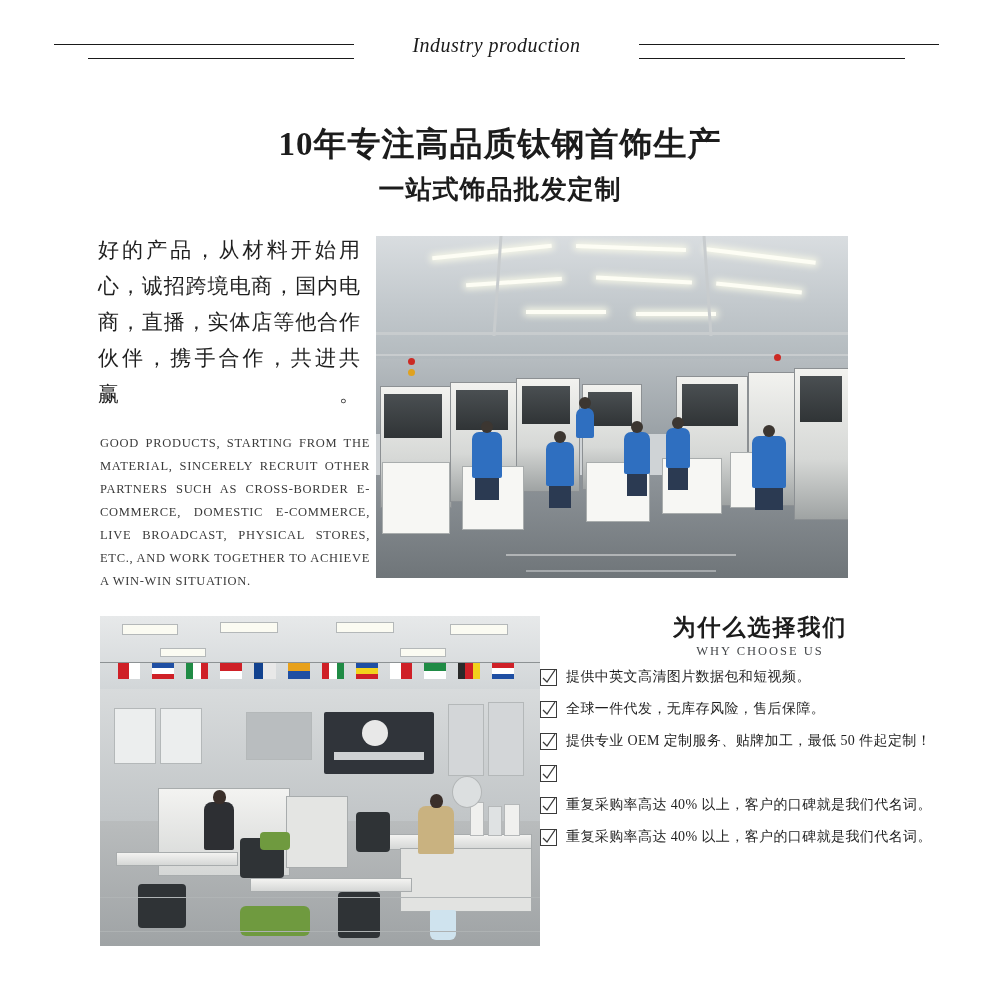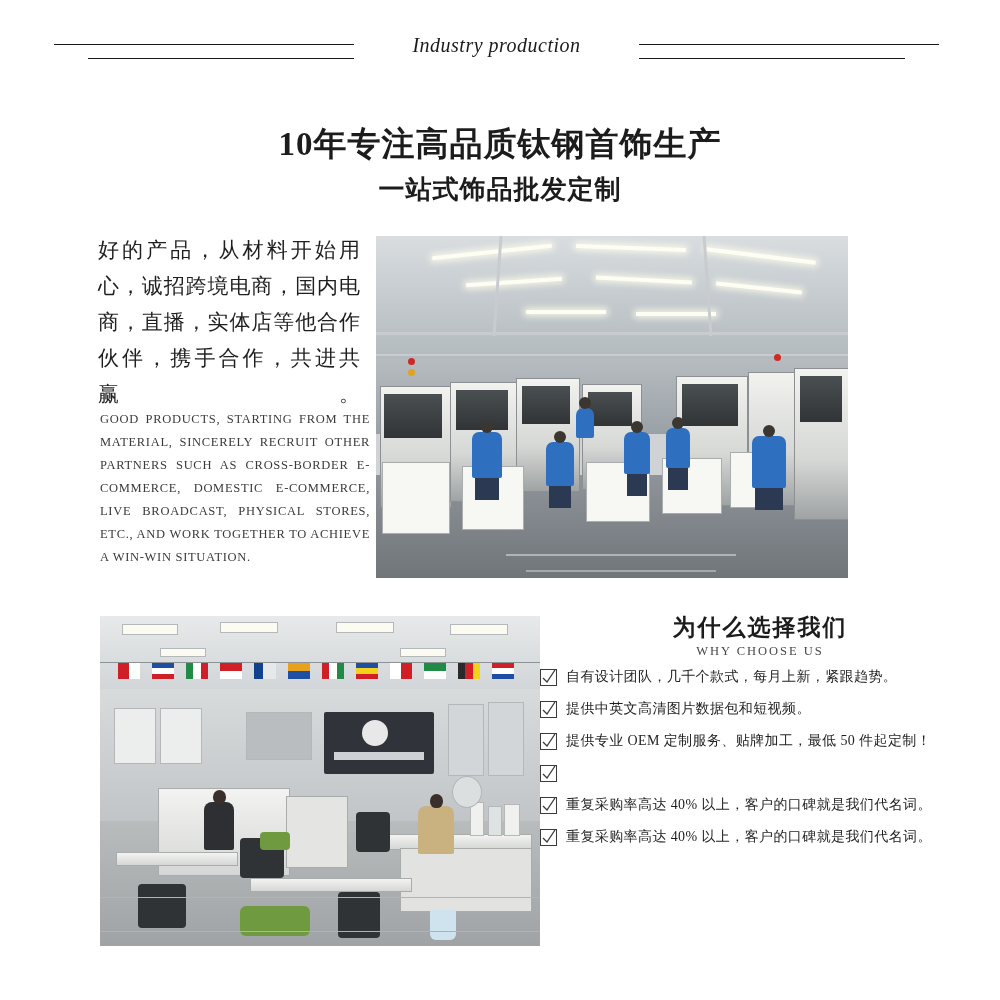--- a/index.html
+++ b/index.html
@@ -84,21 +84,21 @@
     font-family: "Liberation Serif", serif;
     font-size: 21px;
     line-height: 36px;
     color: #1f1f1f;
     text-align: justify;
     text-align-last: justify;
   }
   .intro-en {
     position: absolute;
     left: 100px;
-    top: 408px;
+    top: 432px;
     width: 270px;
     font-family: "Liberation Serif", serif;
     font-size: 12.5px;
     line-height: 23px;
     letter-spacing: 0.7px;
     color: #3a3a3a;
     text-transform: uppercase;
     text-align: justify;
   }
 
@@ -398,40 +398,40 @@
 
   <div style="position:absolute; left:0; bottom:48px; width:440px; height:1px; background:#b0b4b5;"></div>
   <div style="position:absolute; left:0; bottom:14px; width:440px; height:1px; background:#aeb2b3;"></div>
 </div>
 
 <div class="why-title">为什么选择我们</div>
 <div class="why-sub">WHY CHOOSE US</div>
 
 <div class="why-list">
 
-  <div class="why-item">
-    <span class="why-check">
-      <svg width="17" height="17" viewBox="0 0 17 17">
-          <rect x="0.5" y="0.5" width="16" height="16" fill="none" stroke="#3a3a3a" stroke-width="1"></rect>
-          <path d="M3 9 L7 13 L15 1" fill="none" stroke="#3a3a3a" stroke-width="1.3"></path>
-        </svg>
-    </span>
-    <span class="why-text">自有设计团队，几千个款式，每月上新，紧跟趋势。</span>
-  </div>
 
   <div class="why-item">
     <span class="why-check">
       <svg width="17" height="17" viewBox="0 0 17 17">
           <rect x="0.5" y="0.5" width="16" height="16" fill="none" stroke="#3a3a3a" stroke-width="1"></rect>
           <path d="M3 9 L7 13 L15 1" fill="none" stroke="#3a3a3a" stroke-width="1.3"></path>
         </svg>
     </span>
     <span class="why-text">提供中英文高清图片数据包和短视频。</span>
   </div>
 
+  <div class="why-item">
+    <span class="why-check">
+      <svg width="17" height="17" viewBox="0 0 17 17">
+          <rect x="0.5" y="0.5" width="16" height="16" fill="none" stroke="#3a3a3a" stroke-width="1"></rect>
+          <path d="M3 9 L7 13 L15 1" fill="none" stroke="#3a3a3a" stroke-width="1.3"></path>
+        </svg>
+    </span>
+    <span class="why-text">全球一件代发，无库存风险，售后保障。</span>
+  </div>
 
   <div class="why-item">
     <span class="why-check">
       <svg width="17" height="17" viewBox="0 0 17 17">
           <rect x="0.5" y="0.5" width="16" height="16" fill="none" stroke="#3a3a3a" stroke-width="1"></rect>
           <path d="M3 9 L7 13 L15 1" fill="none" stroke="#3a3a3a" stroke-width="1.3"></path>
         </svg>
     </span>
     <span class="why-text">提供专业 OEM 定制服务、贴牌加工，最低 50 件起定制！</span>
   </div>

